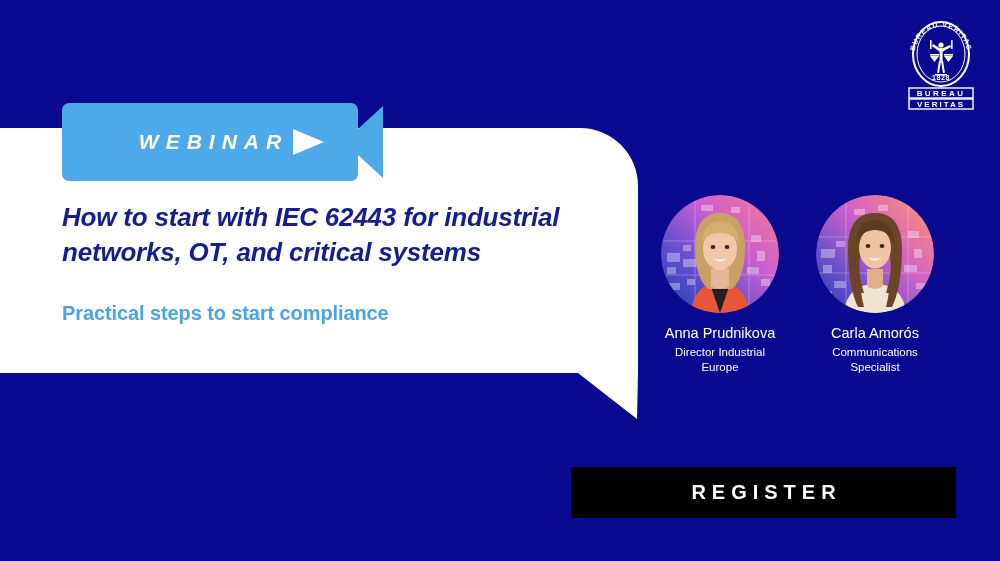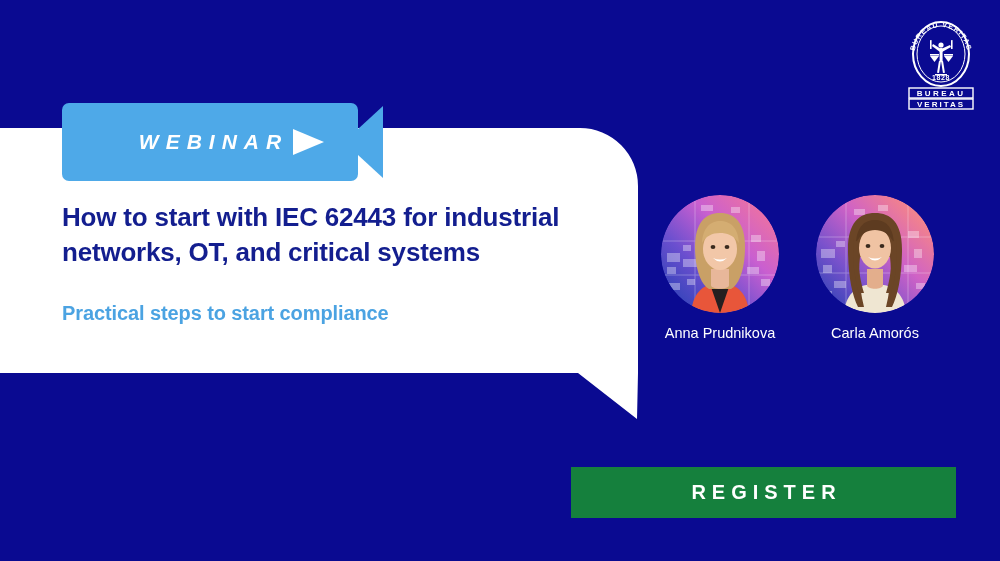--- a/index.html
+++ b/index.html
@@ -22,20 +22,21 @@
     display:flex; align-items:center; justify-content:center;
     color:#ffffff; font-size:21px; font-weight:bold; letter-spacing:7px;
     text-indent:7px; pointer-events:none;
   }
 
   
   .headline {
     position:absolute; left:62px; top:200px; width:545px;
     color:#131e8f; font-size:26px; font-weight:bold; line-height:1.33;
     letter-spacing:-0.2px;
+    font-style:italic;
   }
   .subhead {
     position:absolute; left:62px; top:302px; width:520px;
     color:#4ba3e2; font-size:20px; font-weight:bold; letter-spacing:-0.1px;
   }
 
   
   .speakers { position:absolute; left:650px; top:195px; width:300px; height:175px; }
   .speaker { position:absolute; top:0; width:120px; text-align:center; }
   .speaker-1 { left:10px; }
@@ -50,21 +51,21 @@
     line-height:1.15; white-space:nowrap;
   }
   .speaker-role {
     margin-top:3px; color:#ffffff; font-size:11.5px; font-weight:400;
     line-height:1.32; white-space:pre-line;
   }
 
   
   .register-btn {
     position:absolute; left:571px; top:467px; width:385px; height:51px;
-    background:#15803d; border:none; cursor:pointer;
+    background:#000000; border:none; cursor:pointer;
     display:flex; align-items:center; justify-content:center;
     color:#ffffff; font-size:20px; font-weight:bold; letter-spacing:6px;
     text-indent:6px; font-family:"Liberation Sans", sans-serif;
   }
 
   
   .logo { position:absolute; left:897px; top:18px; width:88px; height:92px; }
   .logo svg { display:block; width:88px; height:92px; }
 </style>
 </head>
@@ -139,20 +140,22 @@
 
           <path d="M41,48 C42,32 50,26 59,26 C69,26 77,32 78,48 C72,40 66,38 59,38 C51,38 45,41 41,48 Z" fill="#d4ad72"></path>
 
           <ellipse cx="52" cy="52" rx="2.4" ry="2" fill="#3a2a1e"></ellipse>
           <ellipse cx="66" cy="52" rx="2.4" ry="2" fill="#3a2a1e"></ellipse>
           <path d="M52,63 Q59,70 66,63 Q59,66 52,63 Z" fill="#ffffff"></path>
         </g>
       </svg>
     </div>
     <div class="speaker-name">Anna Prudnikova</div>
+    <div class="speaker-role">Director Industrial
+Europe</div>
   </div>
 
   <div class="speaker speaker-2">
     <div class="avatar">
       <svg viewBox="0 0 118 118" xmlns="http://www.w3.org/2000/svg" aria-hidden="true">
         <defs>
           <linearGradient id="bg2" x1="0" y1="1" x2="1" y2="0">
             <stop offset="0%" stop-color="#1b3fb0"></stop>
             <stop offset="32%" stop-color="#7a52cc"></stop>
             <stop offset="58%" stop-color="#cf62c6"></stop>
@@ -197,20 +200,22 @@
           <path d="M38,44 C36,62 38,82 43,98 L48,98 C43,82 41,62 43,48 Z" fill="#6b4526"></path>
           <path d="M80,44 C82,62 80,82 75,98 L70,98 C75,82 77,62 75,48 Z" fill="#6b4526"></path>
 
           <ellipse cx="52" cy="51" rx="2.4" ry="2" fill="#3a2a1e"></ellipse>
           <ellipse cx="66" cy="51" rx="2.4" ry="2" fill="#3a2a1e"></ellipse>
           <path d="M52,62 Q59,69 66,62 Q59,65 52,62 Z" fill="#ffffff"></path>
         </g>
       </svg>
     </div>
     <div class="speaker-name">Carla Amorós</div>
+    <div class="speaker-role">Communications
+Specialist</div>
   </div>
 
 </div>
 
 <button class="register-btn">REGISTER</button>
 
 <div class="logo">
   <svg viewBox="0 0 88 92" xmlns="http://www.w3.org/2000/svg" aria-hidden="true">
     <defs>
       <path id="arcTop" d="M17,40 A27,31 0 0 1 71,40"></path>

